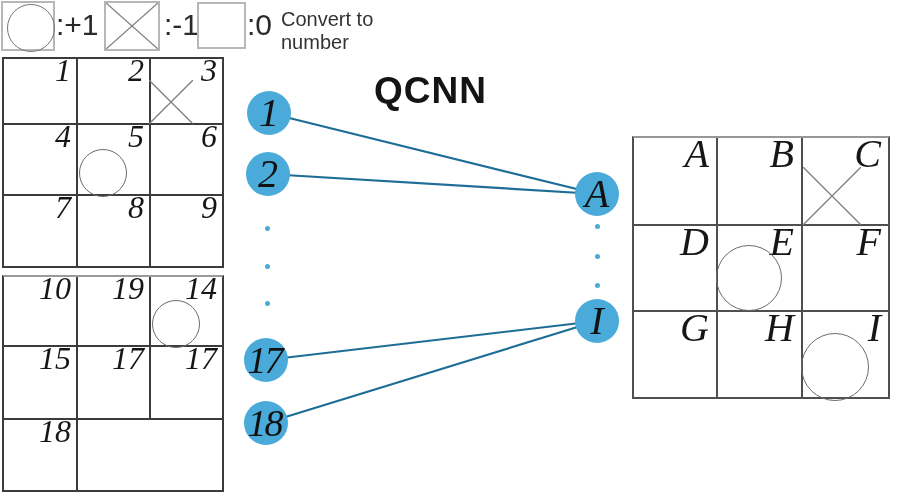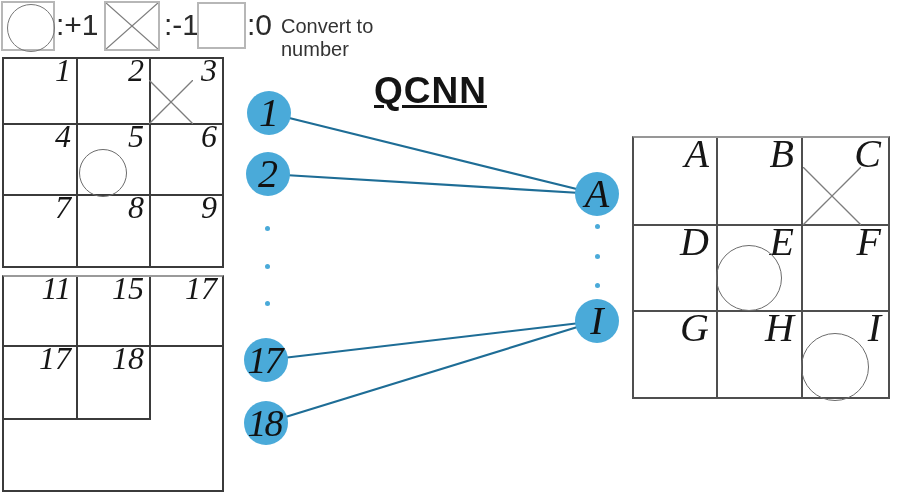--- a/index.html
+++ b/index.html
@@ -14,25 +14,25 @@
   #lg-sq-cross  { left:104px; top:1px; width:56px; height:50px; }
   #lg-sq-blank  { left:197px; top:2px; width:49px; height:47px; }
   .lg-circle { position:absolute; left:4px; top:1px; width:46px; height:46px;
                border:1.4px solid #787878; border-radius:50%; }
   .lg-x { position:absolute; left:0; top:0; width:100%; height:100%; }
   .lg-x line, .mark-x line { stroke:#7d7d7d; stroke-width:1.3; vector-effect:non-scaling-stroke; }
   .lg-label { position:absolute; top:8px; font-size:30px; color:#2a2a2a; line-height:1.1; }
   #lg-lab-circle { left:56px; }
   #lg-lab-cross  { left:164px; }
   #lg-lab-blank  { left:247px; }
-  .lg-caption { position:absolute; left:281px; top:15px; font-size:20px; line-height:23px; color:#333; }
+  .lg-caption { position:absolute; left:281px; top:8px; font-size:20px; line-height:23px; color:#333; }
 
   
   .title { position:absolute; left:374px; top:70px; font-size:37px; font-weight:600;
-           letter-spacing:1px; color:#141414;text-decoration:underline; }
+           letter-spacing:1px; color:#141414; }
 
   
   .board { position:absolute; display:grid; box-sizing:border-box; background:#fff; z-index:0; }
   #board1 { --gl:#3b3b3b; left:2px; top:57px;  width:222px; height:211px; border:2px solid var(--gl);
             grid-template-columns:74px 73px 71px; grid-template-rows:66px 71px 70px; }
   #board2 { --gl:#3b3b3b; left:2px; top:275px; width:222px; height:217px; border:2px solid var(--gl);
             border-top-color:#9a9a9a;
             grid-template-columns:74px 73px 71px; grid-template-rows:70px 73px 70px; }
   #board3 { --gl:#4f4f4f; left:632px; top:136px; width:258px; height:263px; border:2px solid var(--gl);
             border-top-color:#979797;
@@ -131,22 +131,29 @@
     <div class="cell">
         <span class="cell-label">8</span>
       </div>
     <div class="cell">
         <span class="cell-label">9</span>
       </div>
   </div>
 
   <div class="board" id="board2">
     <div class="cell">
-        <span class="cell-label">11</span>
-      </div>
+        <span class="cell-label">10</span>
+      </div>
+    <div class="cell">
+        <span class="cell-label">19</span>
+      </div>
+    <div class="cell">
+        <span class="cell-label">14</span>
+      <span class="mark-o o-sm"></span>
+    </div>
     <div class="cell">
         <span class="cell-label">15</span>
       </div>
     <div class="cell">
         <span class="cell-label">17</span>
       </div>
     <div class="cell">
         <span class="cell-label">17</span>
       </div>
     <div class="cell">

